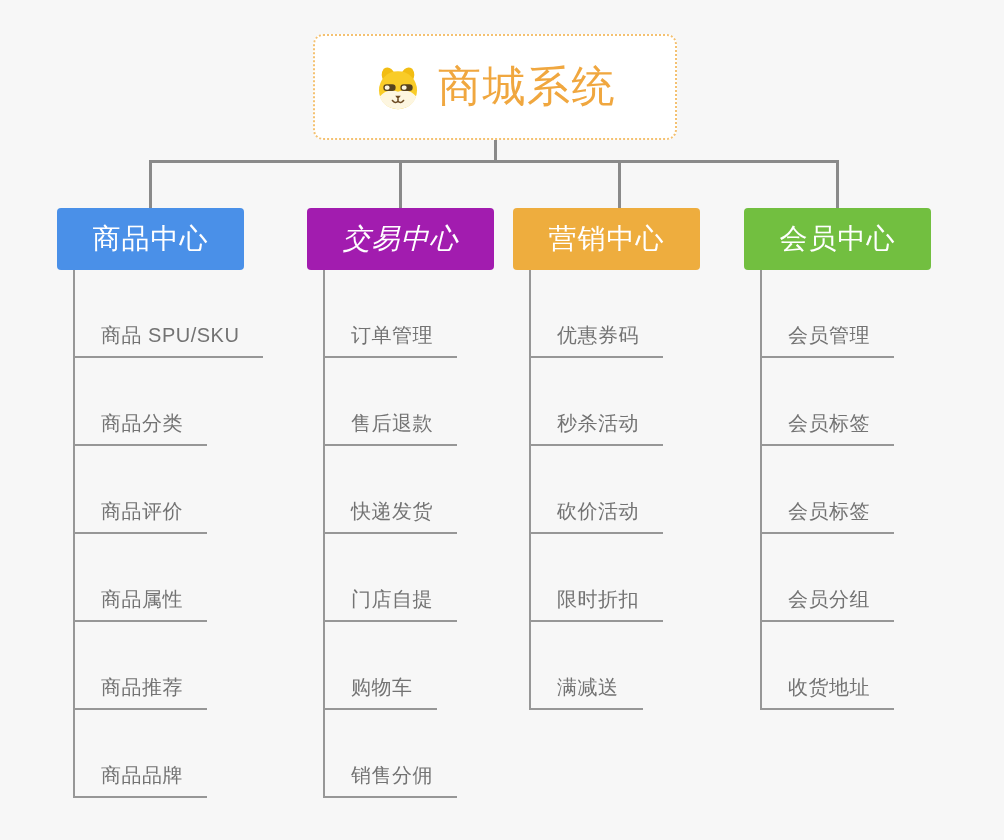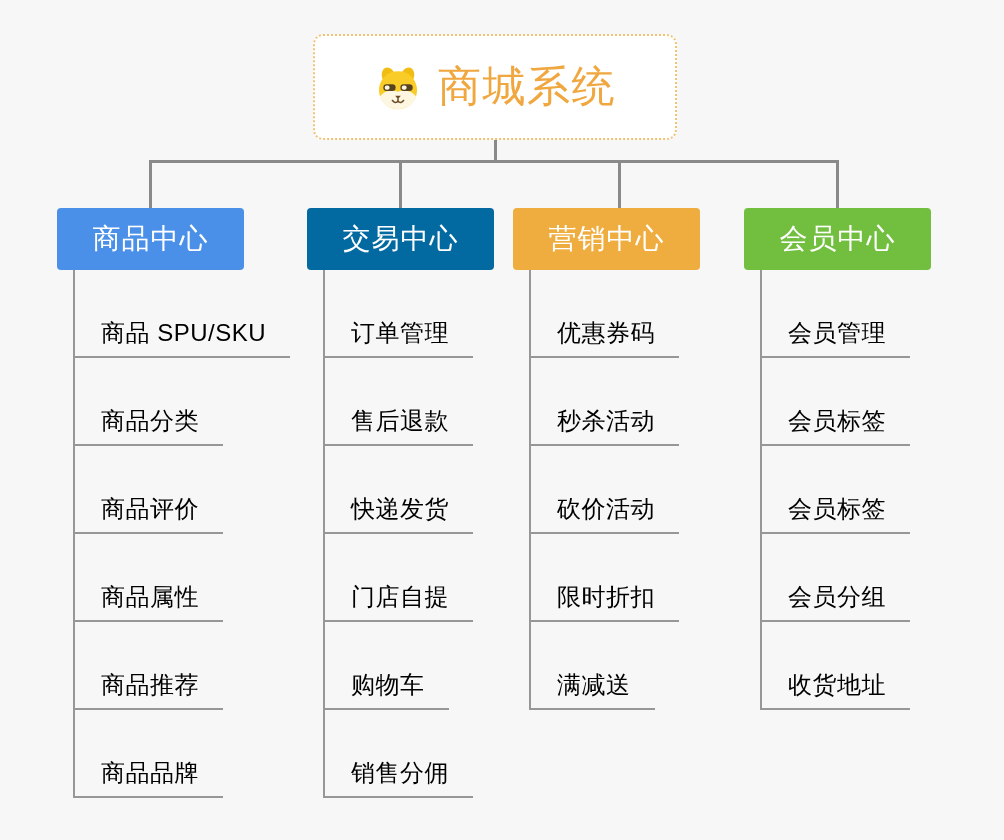--- a/index.html
+++ b/index.html
@@ -63,23 +63,23 @@
     border-left: 2px solid #979797;
   }
   .leaf {
     height: 88px;
     display: flex;
     align-items: flex-end;
   }
   .leaf-label {
     display: inline-block;
     white-space: nowrap;
-    font-size: 24px;
+    font-size: 20px;
     letter-spacing: 0.5px;
-    color: #000000;
+    color: #737373;
     padding: 0 24px 7px 28px;
     margin-left: -2px;
     border-bottom: 2px solid #979797;
     cursor: pointer;
   }
 </style>
 </head>
 <body>
 
 <div class="canvas">
@@ -129,21 +129,21 @@
           </div>
           <div class="leaf">
             <span class="leaf-label">商品推荐</span>
           </div>
           <div class="leaf">
             <span class="leaf-label">商品品牌</span>
           </div>
         </div>
       </div>
       <div class="branch" style="left: 307px;">
-        <div class="branch-head" style="background: #0369a1;">交易中心</div>
+        <div class="branch-head" style="background: #a21caf; font-style: italic;">交易中心</div>
         <div class="branch-children">
           <div class="leaf">
             <span class="leaf-label">订单管理</span>
           </div>
           <div class="leaf">
             <span class="leaf-label">售后退款</span>
           </div>
           <div class="leaf">
             <span class="leaf-label">快递发货</span>
           </div>

